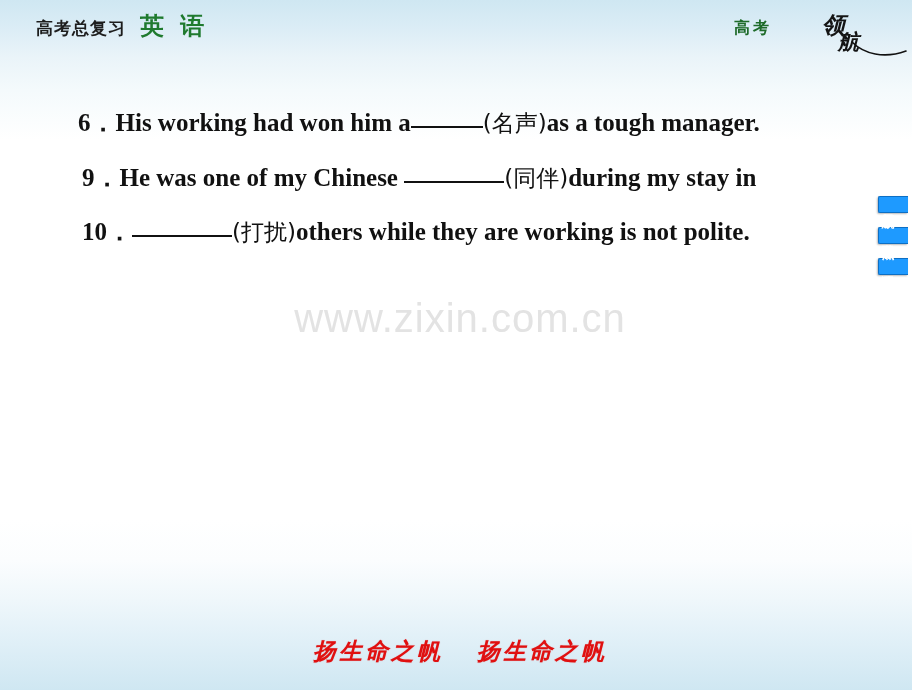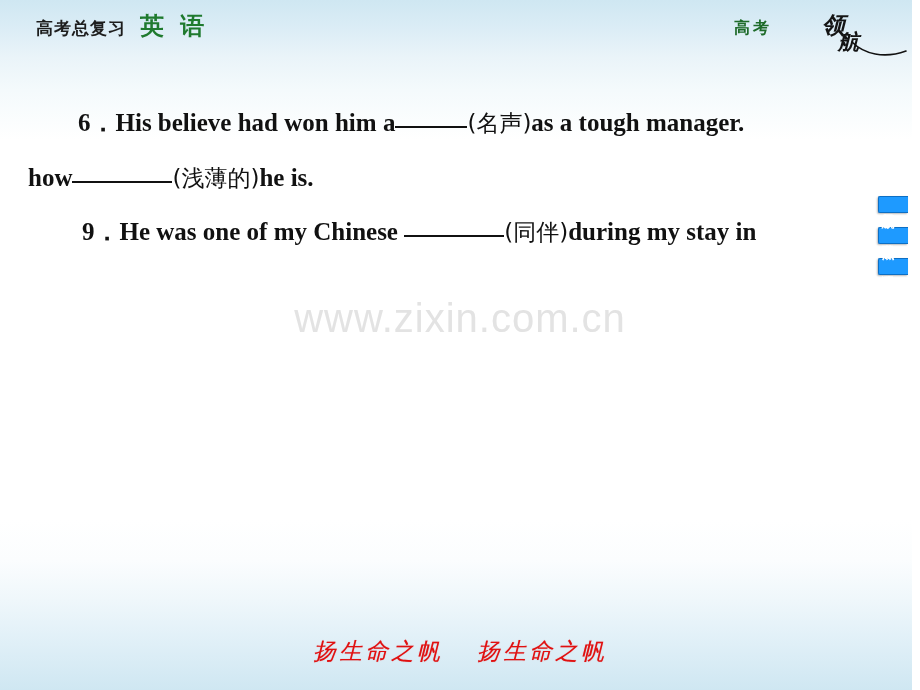--- a/index.html
+++ b/index.html
@@ -215,21 +215,21 @@
   .footer {
     position: absolute;
     left: 0;
     top: 636px;
     width: 920px;
     text-align: center;
   }
   .footer span {
     font-family: "DejaVu Sans", sans-serif;
     font-size: 23px;
-    font-weight: normal;
+    font-weight: bold;
     font-style: italic;
     color: #e01010;
     letter-spacing: 3px;
     text-shadow: 0 0 1px rgba(224,16,16,0.4);
   }
   .footer .gap { display: inline-block; width: 34px; }
 </style>
 </head>
 <body>
 
@@ -250,34 +250,34 @@
         </svg>
       </div>
     </div>
   </div>
 
   <div class="watermark">www.zixin.com.cn</div>
 
   <div class="content">
 
     <div class="qline indent-small">
-      <span class="num-sep">6．</span><span>His believe had won him a</span><span class="blank b-6"></span><span class="cn">(名声)</span><span>as a tough manager.</span>
-    </div>
-
-
-    <div class="qline">
-      <span>how</span><span class="blank b-7"></span><span class="cn">(浅薄的)</span><span>he is.</span>
-    </div>
+      <span class="num-sep">6．</span><span>His working had won him a</span><span class="blank b-6"></span><span class="cn">(名声)</span><span>as a tough manager.</span>
+    </div>
+
+
 
 
     <div class="qline indent">
       <span class="num-sep">9．</span><span>He was one of my Chinese </span><span class="blank b-9"></span><span class="cn">(同伴)</span><span>during my stay in</span>
     </div>
 
 
+    <div class="qline indent">
+      <span class="num-sep">10．</span><span class="blank b-10"></span><span class="cn">(打扰)</span><span>others while they are working is not polite.</span>
+    </div>
 
   </div>
 
   <div class="side-tabs">
     <div class="side-tab">
       <span class="side-tab-label">单元目标领航</span>
     </div>
     <div class="side-tab">
       <span class="side-tab-label">考点双向联动</span>
     </div>

